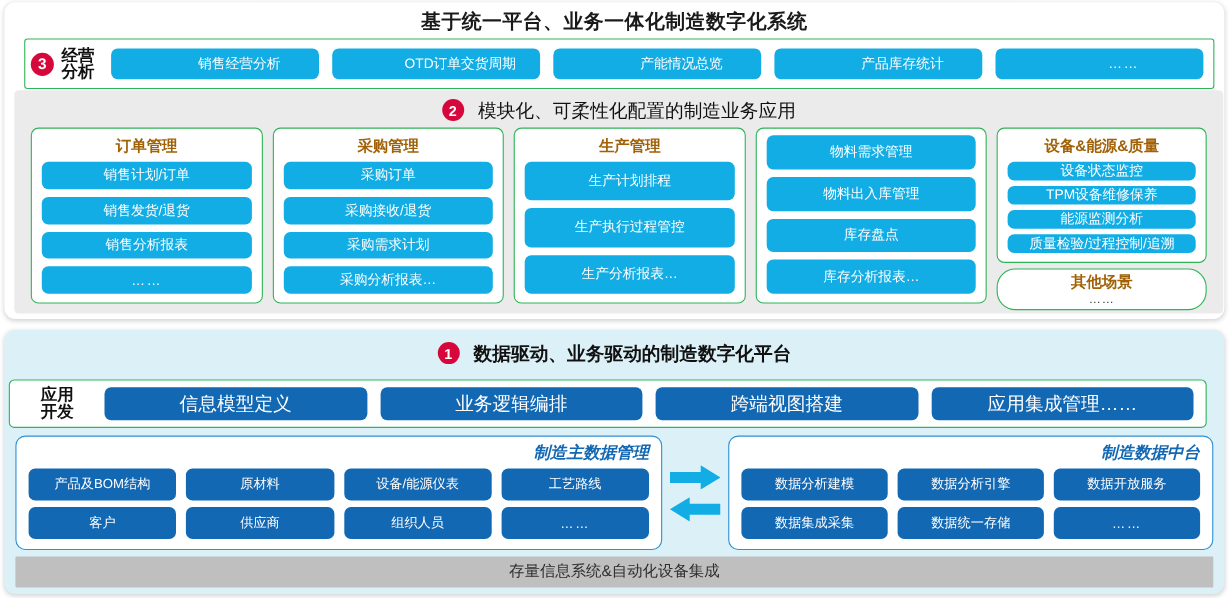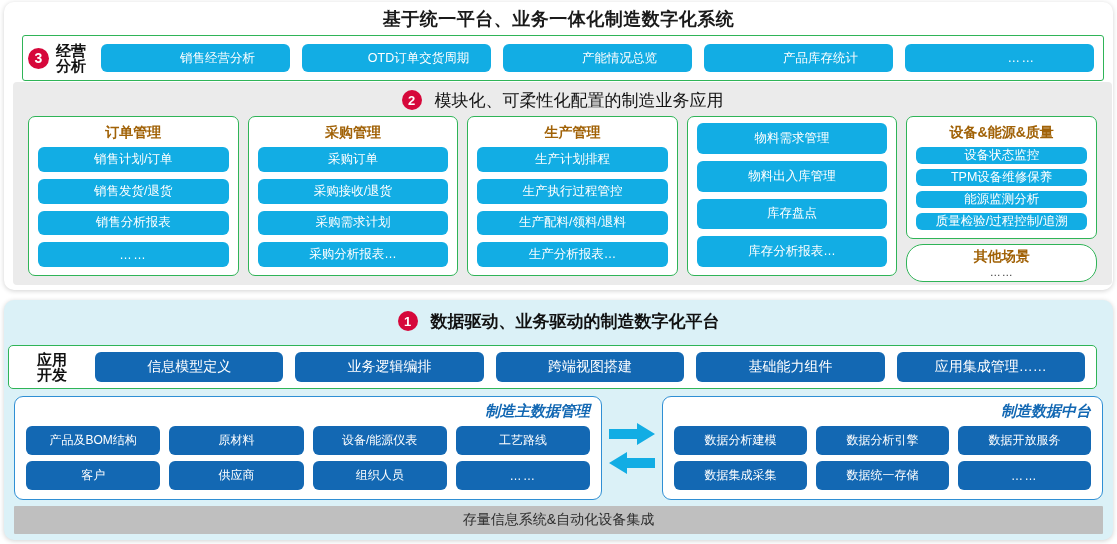--- a/index.html
+++ b/index.html
@@ -115,21 +115,21 @@
     background:#ffffff;border:1.5px solid #2fb457;border-radius:5px;
     display:flex;align-items:center;box-sizing:border-box;
   }
   .appdev-label{
     flex:0 0 86px;text-align:center;font-size:15px;font-weight:bold;color:#111;
     line-height:1.02;white-space:pre-line;
   }
   .appdev-pills{flex:1 1 auto;display:flex;gap:12px;margin-right:11px;}
   .pill-dk{
     flex:1 1 0;height:30px;border-radius:6px;background:#1368b3;
-    color:#fff;font-size:14px;
+    color:#fff;font-size:17px;
     display:flex;align-items:center;justify-content:center;
   }
 
   
   .data-row{
     position:absolute;left:14px;top:396px;width:1089px;height:104px;
     display:flex;align-items:stretch;
   }
   .data-box{
     background:#ffffff;border:1.5px solid #2f8fd4;border-radius:9px;
@@ -212,21 +212,20 @@
             <div class="mod-item">采购需求计划</div>
             <div class="mod-item">采购分析报表…</div>
           </div>
         </div>
 
         <div class="mod-col">
           <div class="mod-title">生产管理</div>
           <div class="mod-items">
             <div class="mod-item">生产计划排程</div>
             <div class="mod-item">生产执行过程管控</div>
-            <div class="mod-item">生产配料/领料/退料</div>
             <div class="mod-item">生产分析报表…</div>
           </div>
         </div>
 
         <div class="mod-col">
           <div class="mod-items">
             <div class="mod-item">物料需求管理</div>
             <div class="mod-item">物料出入库管理</div>
             <div class="mod-item">库存盘点</div>
             <div class="mod-item">库存分析报表…</div>
@@ -260,21 +259,20 @@
     <div class="band1-title">数据驱动、业务驱动的制造数字化平台</div>
   </div>
 
   <div class="appdev">
     <div class="appdev-label">应用
 开发</div>
     <div class="appdev-pills">
       <div class="pill-dk">信息模型定义</div>
       <div class="pill-dk">业务逻辑编排</div>
       <div class="pill-dk">跨端视图搭建</div>
-      <div class="pill-dk">基础能力组件</div>
       <div class="pill-dk">应用集成管理……</div>
     </div>
   </div>
 
   <div class="data-row">
 
     <div class="data-box left">
       <div class="data-title">制造主数据管理</div>
       <div class="data-grid">
         <div class="data-grid-row">

